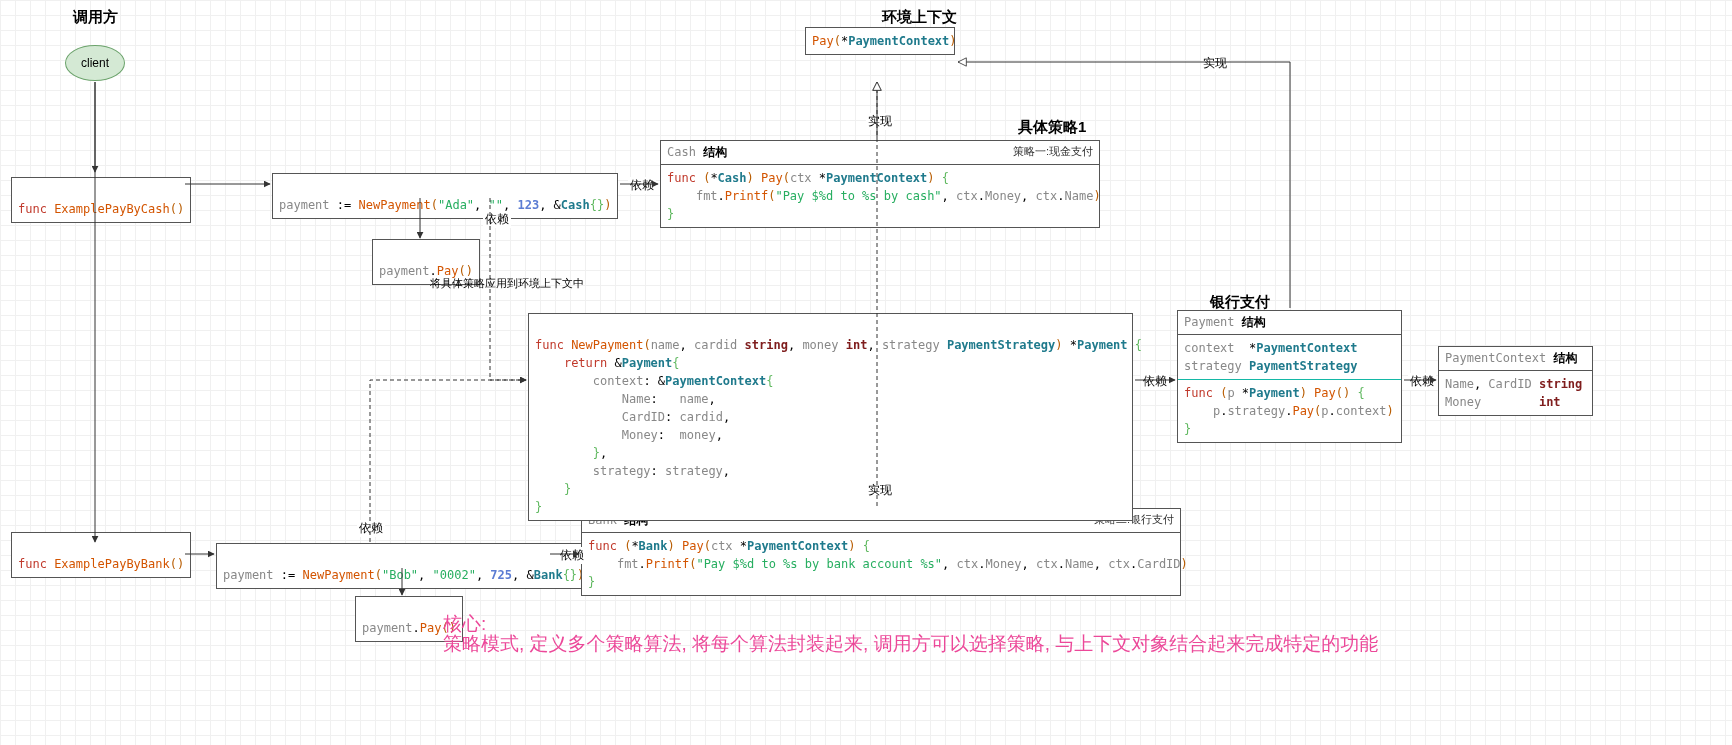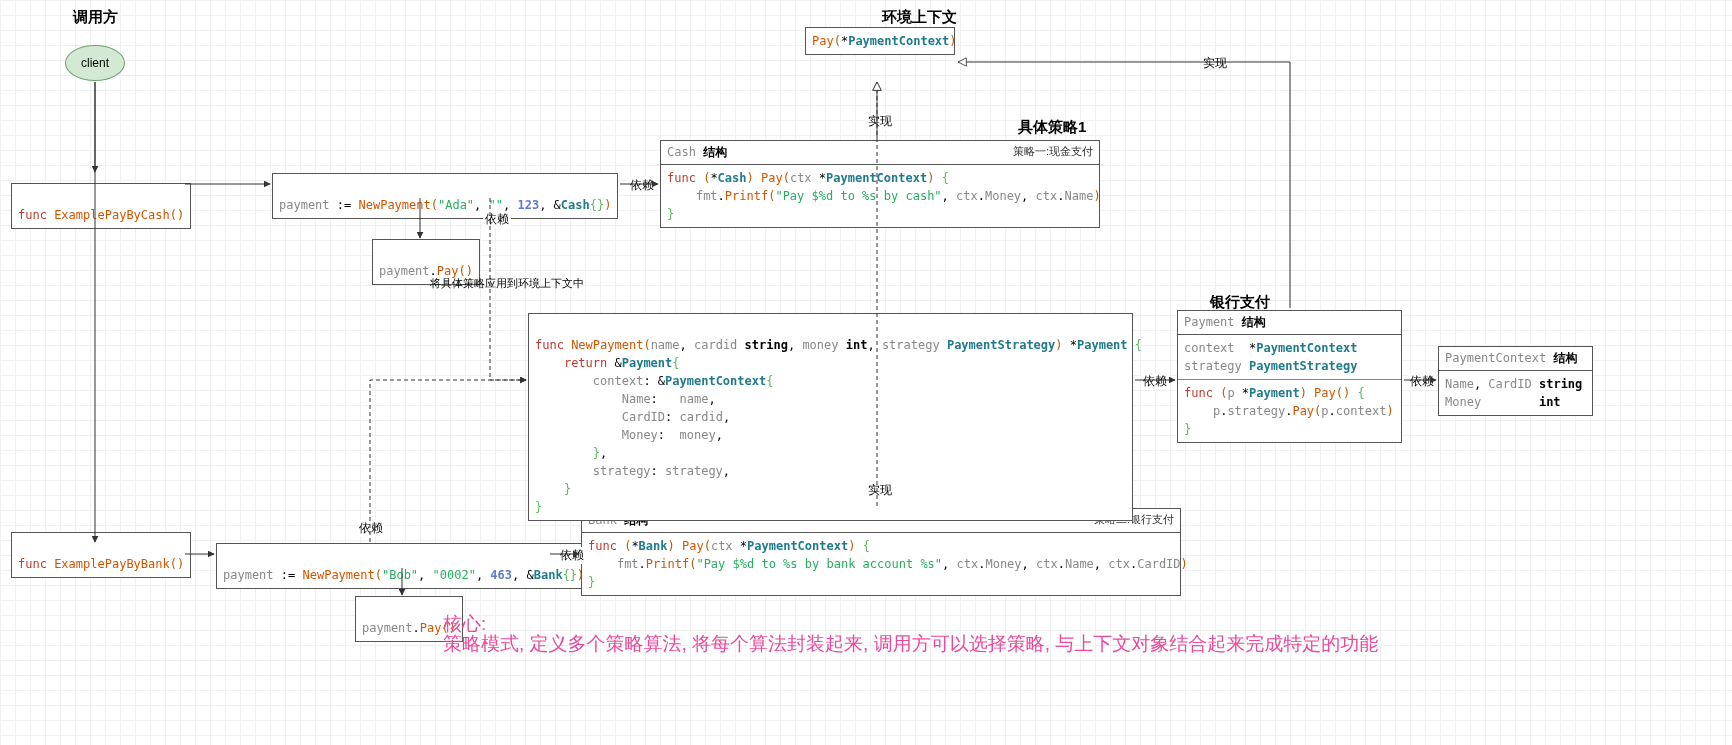--- a/index.html
+++ b/index.html
@@ -37,59 +37,59 @@
   white-space: pre;
   padding: 4px 6px;
   line-height: 1.5;
 }
 .titled-box { position: absolute; background: #fff; border: 1px solid #555; }
 .title-row { border-bottom: 1px solid #555; padding: 3px 6px; display: flex; justify-content: space-between; font-family: Consolas, Monaco, monospace; font-size: 12px; }
 .title-right { font-family: Arial, "Microsoft YaHei"; font-size: 11px; color: #333; margin-left: 28px; }
 .kw { color: #c0392b; }
 .fn { color: #d35400; }
 .type { color: #1f7a8c; font-weight: bold; }
-.typedk { color: #000000; font-weight: bold; }
+.typedk { color: #7f1d1d; font-weight: bold; }
 .str { color: #27ae60; }
 .num { color: #5b7cd3; font-weight: bold; }
 .attr { color: #888; }
 .paren { color: #b85c00; }
 .brace { color: #5fb85f; }
 svg.edges { position: absolute; top: 0; left: 0; width: 1732px; height: 745px; pointer-events: none; }
 .edge-label { position: absolute; font-size: 12px; color: #000; background: #fff; padding: 0 2px; }
 .core-text { position: absolute; font-size: 19px; color: #ec4899; line-height: 1.5; }
 </style>
 </head>
 <body>
 
 <div class="label" style="left:73px; top:8px;">调用方</div>
 <div class="label" style="left:882px; top:8px;">环境上下文</div>
 <div class="label" style="left:1018px; top:118px;">具体策略1</div>
 <div class="label" style="left:1048px; top:485px;">具体策略2</div>
 <div class="label" style="left:1210px; top:293px;">银行支付</div>
 
 <div class="client-node" style="left:65px; top:45px;">client</div>
 
-<div class="node code" style="left:11px; top:183px;">
+<div class="node code" style="left:11px; top:177px;">
 <span class="kw">func</span> <span class="fn">ExamplePayByCash</span><span class="paren">()</span>
 </div>
 
 <div class="node code" style="left:272px; top:173px;">
 <span class="attr">payment</span> := <span class="fn">NewPayment</span><span class="paren">(</span><span class="str">"Ada"</span>, <span class="str">""</span>, <span class="num">123</span>, &amp;<span class="type">Cash</span><span class="brace">{}</span><span class="paren">)</span>
 </div>
 
 <div class="node code" style="left:372px; top:239px;">
 <span class="attr">payment</span>.<span class="fn">Pay</span><span class="paren">()</span>
 </div>
 
 <div class="node code" style="left:11px; top:532px;">
 <span class="kw">func</span> <span class="fn">ExamplePayByBank</span><span class="paren">()</span>
 </div>
 
 <div class="node code" style="left:216px; top:543px;">
-<span class="attr">payment</span> := <span class="fn">NewPayment</span><span class="paren">(</span><span class="str">"Bob"</span>, <span class="str">"0002"</span>, <span class="num">463</span>, &amp;<span class="type">Bank</span><span class="brace">{}</span><span class="paren">)</span>
+<span class="attr">payment</span> := <span class="fn">NewPayment</span><span class="paren">(</span><span class="str">"Bob"</span>, <span class="str">"0002"</span>, <span class="num">725</span>, &amp;<span class="type">Bank</span><span class="brace">{}</span><span class="paren">)</span>
 </div>
 
 <div class="node code" style="left:355px; top:596px;">
 <span class="attr">payment</span>.<span class="fn">Pay</span><span class="paren">()</span>
 </div>
 
 <div class="titled-box" style="left:805px; top:27px; width:150px;">
   <div class="code"><span class="fn">Pay</span><span class="paren">(</span>*<span class="type">PaymentContext</span><span class="paren">)</span></div>
 </div>
 

